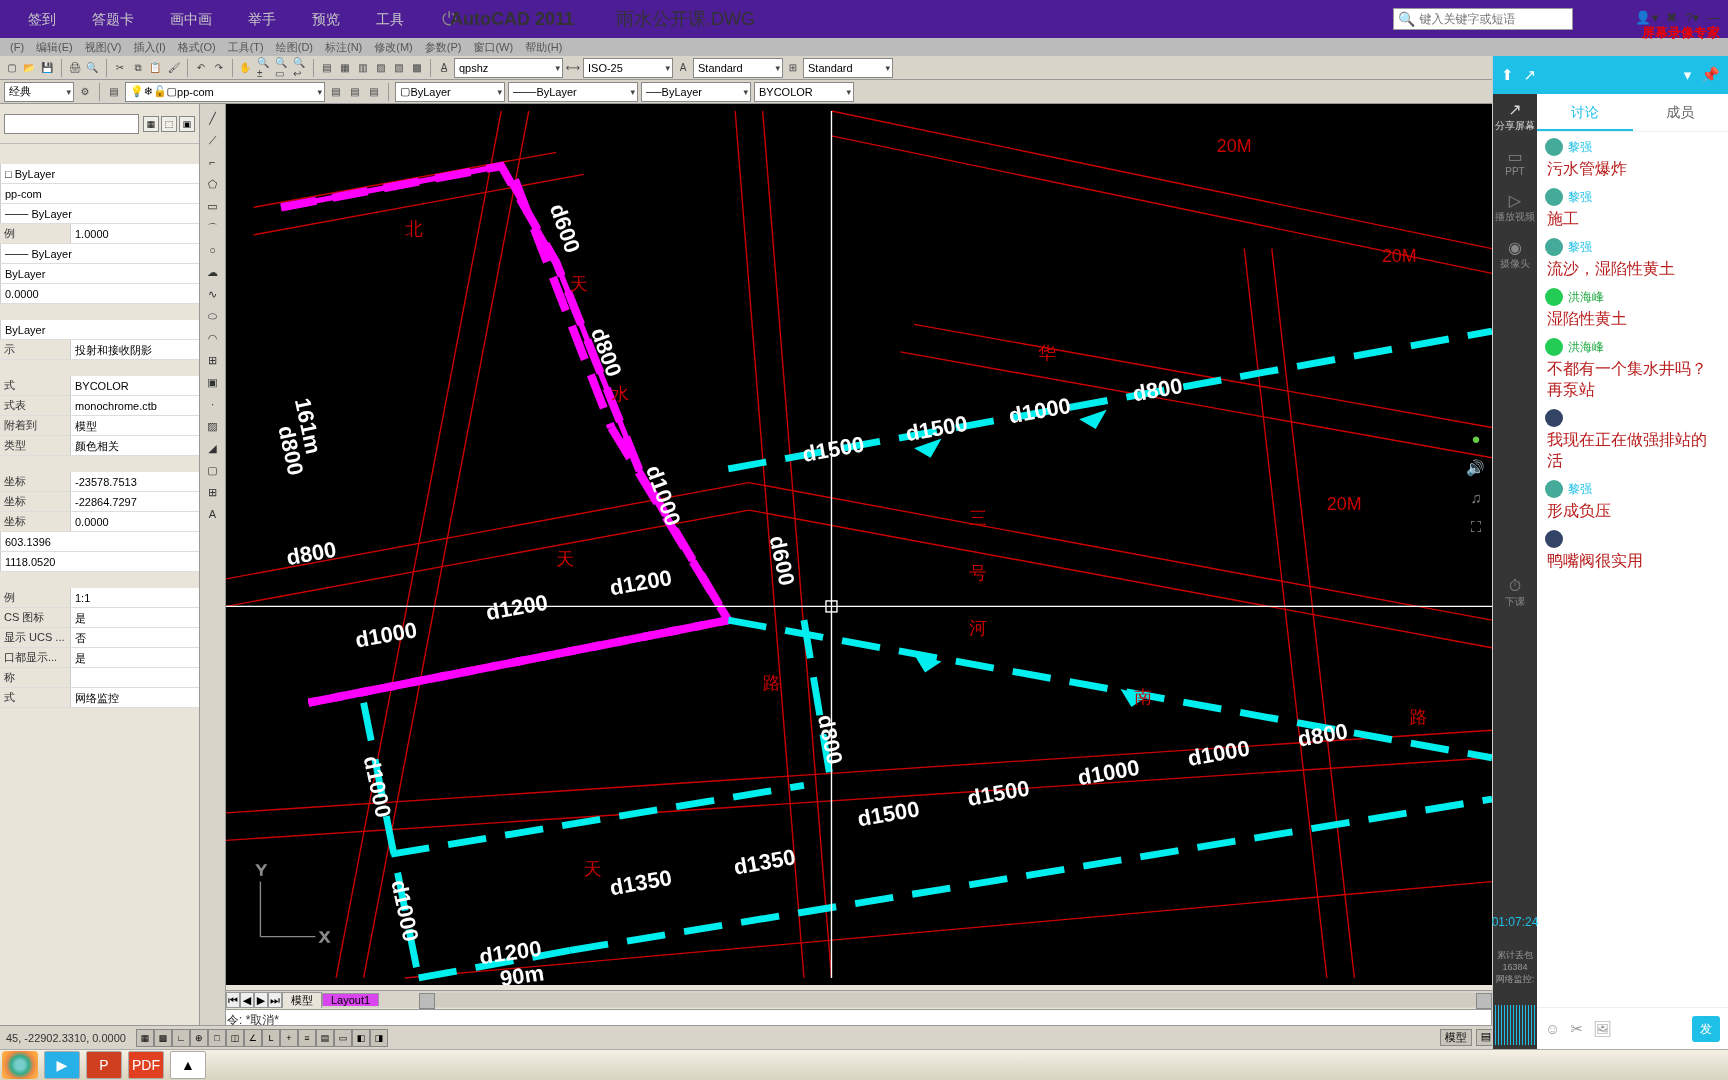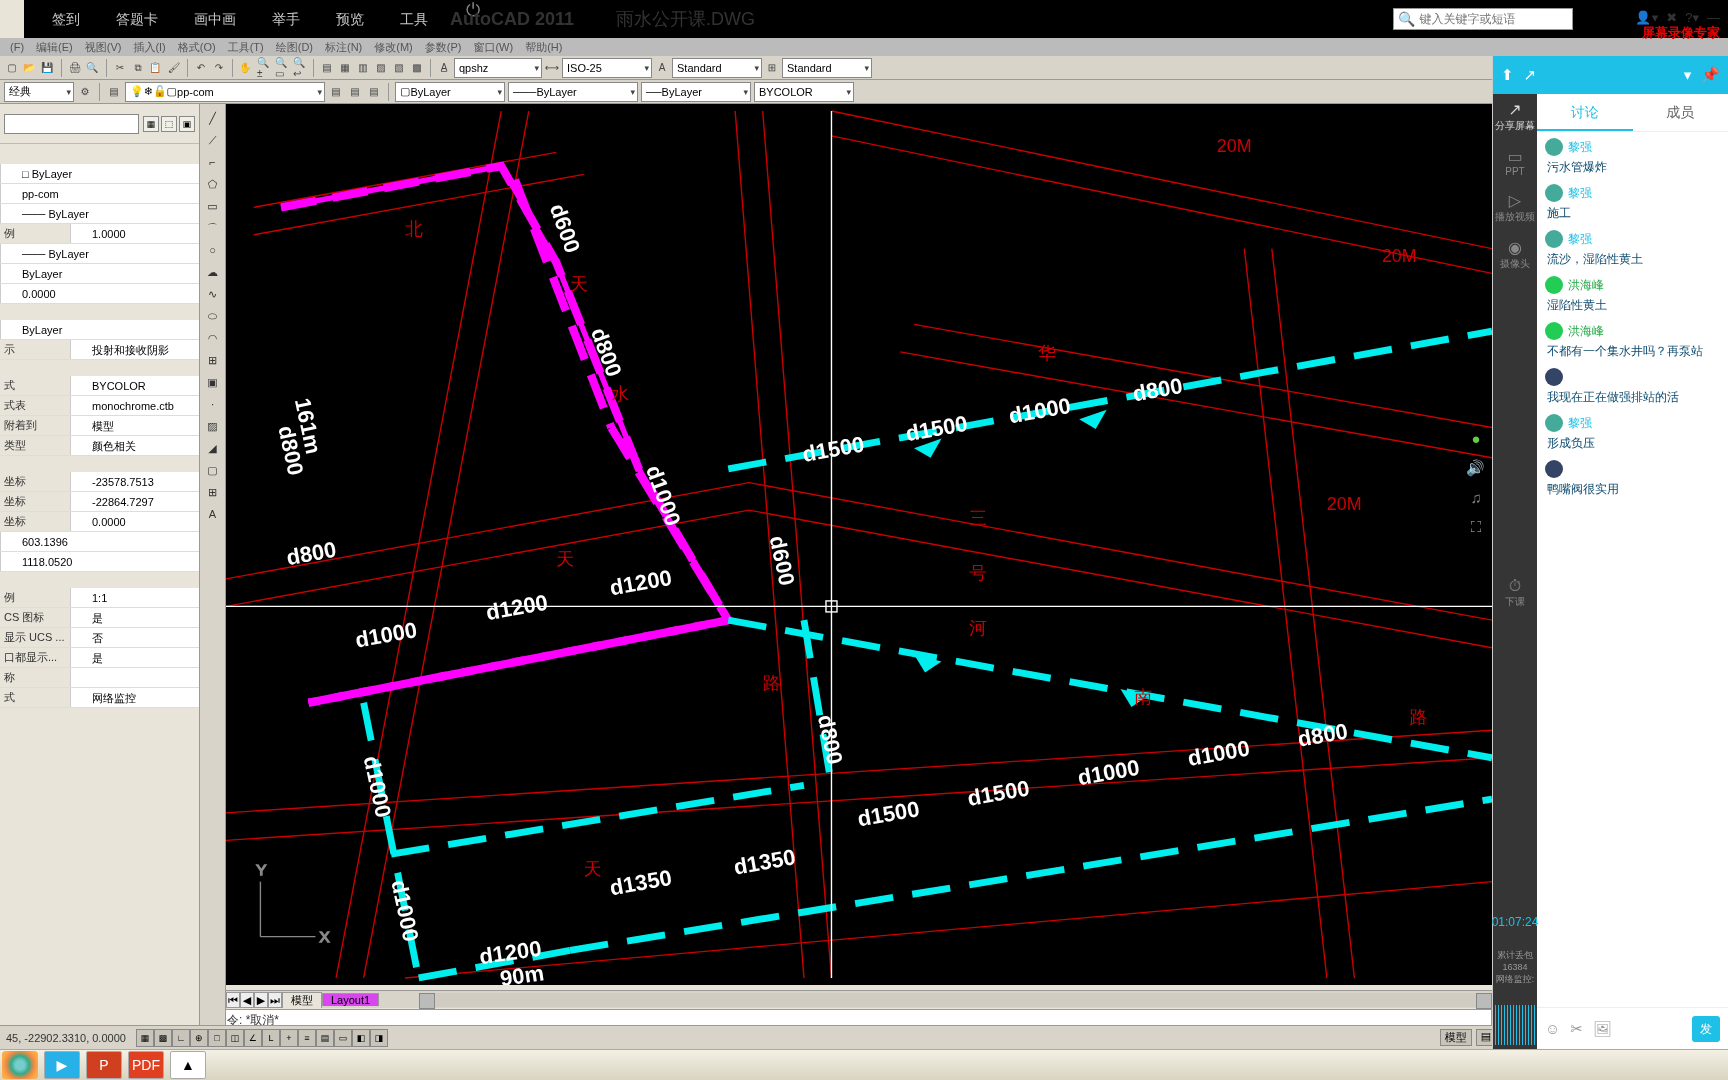--- a/index.html
+++ b/index.html
@@ -1,19 +1,19 @@
 <!DOCTYPE html>
 <html><head>
 <meta charset="utf-8">
 <style>
 * { margin: 0; padding: 0; box-sizing: border-box; font-family: "Microsoft YaHei", sans-serif; }
 body { width: 1728px; height: 1080px; background: #e8e4d8; overflow: hidden; position: relative; }
 
 
-.overlay-bar { position: absolute; top: 0; left: 0; right: 0; height: 38px; background: #000000; display: flex; padding: 0 10px; z-index: 10; margin-left: 24px; }
+.overlay-bar { position: absolute; top: 0; left: 0; right: 0; height: 38px; background: #4c1d95; display: flex; align-items: center; padding: 0 10px; z-index: 10; }
 .overlay-bar .tab { color: #c8c8c8; padding: 0 18px; height: 38px; line-height: 38px; font-size: 14px; cursor: pointer; }
 .overlay-bar .power { margin-left: 20px; color: #888; font-size: 18px; }
 
 
 .cad-title { position: absolute; top: 0; left: 450px; height: 38px; display: flex; align-items: center; gap: 42px; z-index: 11; color: #333; }
 .cad-title .app { font-size: 18px; font-weight: bold; }
 .cad-title .doc { font-size: 18px; }
 .search-box { position: absolute; top: 8px; right: 155px; width: 180px; height: 22px; background: #fff; border: 1px solid #999; display: flex; align-items: center; z-index: 11; }
 .search-box .mag { font-size: 14px; color: #666; padding: 0 4px; }
 .search-box input { border: none; outline: none; font-size: 12px; width: 140px; color: #888; }
@@ -36,21 +36,21 @@
 .toolbar2 { position: absolute; top: 80px; left: 0; right: 0; height: 24px; background: #d8d4ca; border-bottom: 1px solid #999; display: flex; align-items: center; padding: 0 4px; gap: 3px; z-index: 8; }
 
 
 .props-panel { position: absolute; top: 104px; left: 0; width: 200px; bottom: 31px; background: #e8e4da; border-right: 1px solid #999; z-index: 7; overflow: hidden; }
 .props-header { height: 40px; border-bottom: 1px solid #bbb; display: flex; align-items: center; padding: 0 4px; }
 .props-header .combo { flex: 1; height: 20px; background: #fff; border: 1px solid #888; }
 .props-header .btns { display: flex; gap: 2px; margin-left: 4px; }
 .props-header .btns span { width: 16px; height: 16px; border: 1px solid #888; background: #f0f0e8; display: inline-flex; align-items: center; justify-content: center; font-size: 9px; }
 .prop-row { height: 20px; display: flex; border-bottom: 1px solid #ddd; font-size: 11px; align-items: center; }
 .prop-row .lbl { width: 70px; padding-left: 4px; color: #333; overflow: hidden; white-space: nowrap; }
-.prop-row .val { flex: 1; padding-left: 21px; background: #fff; height: 100%; line-height: 20px; border-left: 1px solid #ccc; }
+.prop-row .val { flex: 1; padding-left: 4px; background: #fff; height: 100%; line-height: 20px; border-left: 1px solid #ccc; }
 .prop-row.full .val { width: 100%; }
 
 
 .vtools { position: absolute; top: 104px; left: 200px; width: 26px; bottom: 31px; background: #d8d4ca; border-right: 1px solid #999; z-index: 7; display: flex; flex-direction: column; padding-top: 4px; gap: 2px; align-items: center; }
 .vtools .vt { width: 20px; height: 20px; border: 1px solid transparent; display: flex; align-items: center; justify-content: center; font-size: 11px; color: #333; cursor: pointer; }
 
 
 .canvas-wrap { position: absolute; top: 104px; left: 226px; right: 236px; bottom: 95px; background: #000; z-index: 5; }
 .canvas-wrap svg { width: 100%; height: 100%; }
 .dlabel { fill: #fff; font-size: 16px; font-weight: bold; font-family: Arial; }
@@ -100,21 +100,21 @@
 .chat-tabs .ct.active { color: #1ec0e8; border-bottom: 2px solid #1ec0e8; }
 .chat-body { position: absolute; top: 76px; left: 44px; right: 0; bottom: 42px; overflow: hidden; padding: 6px 8px; }
 .chat-msg { margin-bottom: 8px; }
 .chat-msg .user { display: flex; align-items: center; gap: 5px; }
 .chat-msg .avatar { width: 18px; height: 18px; border-radius: 50%; background: #4a9; display: inline-block; }
 .chat-msg .avatar.g { background: #2c5; }
 .chat-msg .avatar.b { background: #346; }
 .chat-msg .name { font-size: 12px; }
 .chat-msg .name.cyan { color: #1ec0e8; }
 .chat-msg .name.green { color: #2a4; }
-.chat-msg .text { font-size: 12px; color: #0c4a6e; margin-top: 3px; margin-left: 2px; }
+.chat-msg .text { font-size: 16px; color: #b91c1c; margin-top: 3px; margin-left: 2px; }
 .chat-input { position: absolute; left: 44px; right: 0; bottom: 0; height: 42px; border-top: 1px solid #eee; display: flex; align-items: center; padding: 0 8px; gap: 10px; }
 .chat-input .tool { color: #999; font-size: 15px; cursor: pointer; }
 .chat-input .send { margin-left: auto; background: #1ec0e8; color: #fff; width: 28px; height: 26px; border-radius: 3px; text-align: center; line-height: 26px; font-size: 12px; }
 
 .right-icons-col { position: absolute; top: 430px; right: 240px; width: 24px; z-index: 16; display:flex; flex-direction:column; gap:12px; align-items:center;}
 .right-icons-col span { color:#888; font-size:15px; cursor:pointer;}
 .right-icons-col .green { color:#6c4;}
 </style>
 </head>
 <body>
@@ -182,21 +182,21 @@
   <span class="tool-icon">🔍↩</span>
   <span class="tool-sep"></span>
   <span class="tool-icon">▤</span>
   <span class="tool-icon">▦</span>
   <span class="tool-icon">▥</span>
   <span class="tool-icon">▨</span>
   <span class="tool-icon">▧</span>
   <span class="tool-icon">▩</span>
   <span class="tool-sep"></span>
   <span class="tool-icon">A̲</span>
-  <div class="dropdown" style="width:88px">qpshz</div>
+  <div class="dropdown" style="width:109px">qpshz</div>
   <span class="tool-icon">⟷</span>
   <div class="dropdown" style="width:90px">ISO-25</div>
   <span class="tool-icon">A</span>
   <div class="dropdown" style="width:90px">Standard</div>
   <span class="tool-icon">⊞</span>
   <div class="dropdown" style="width:90px">Standard</div>
 </div>
 
 <div class="toolbar2">
   <div class="dropdown" style="width:70px">经典</div>

